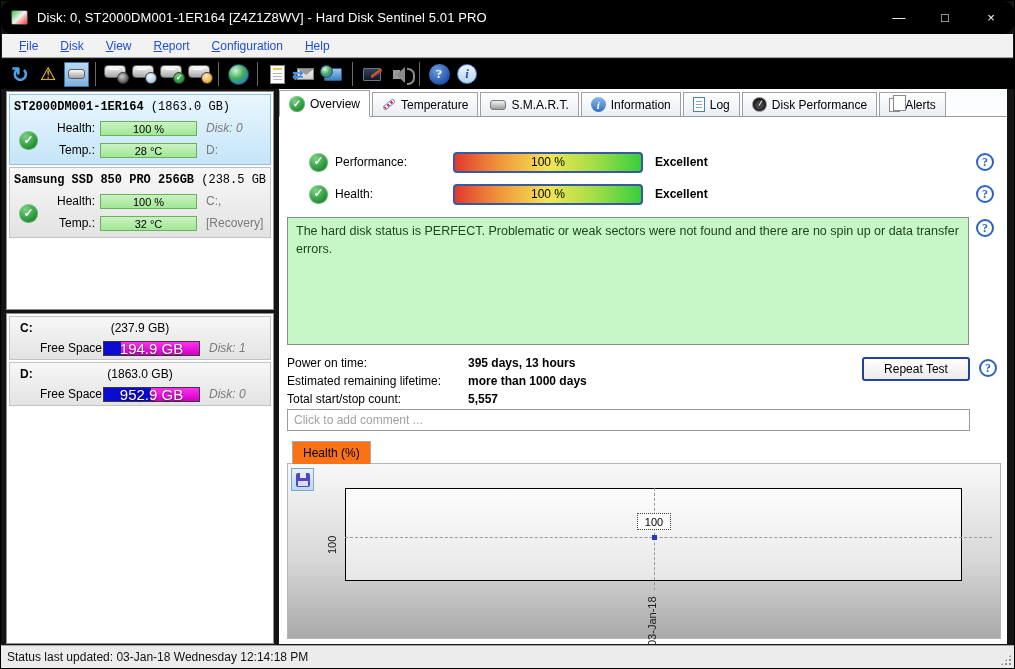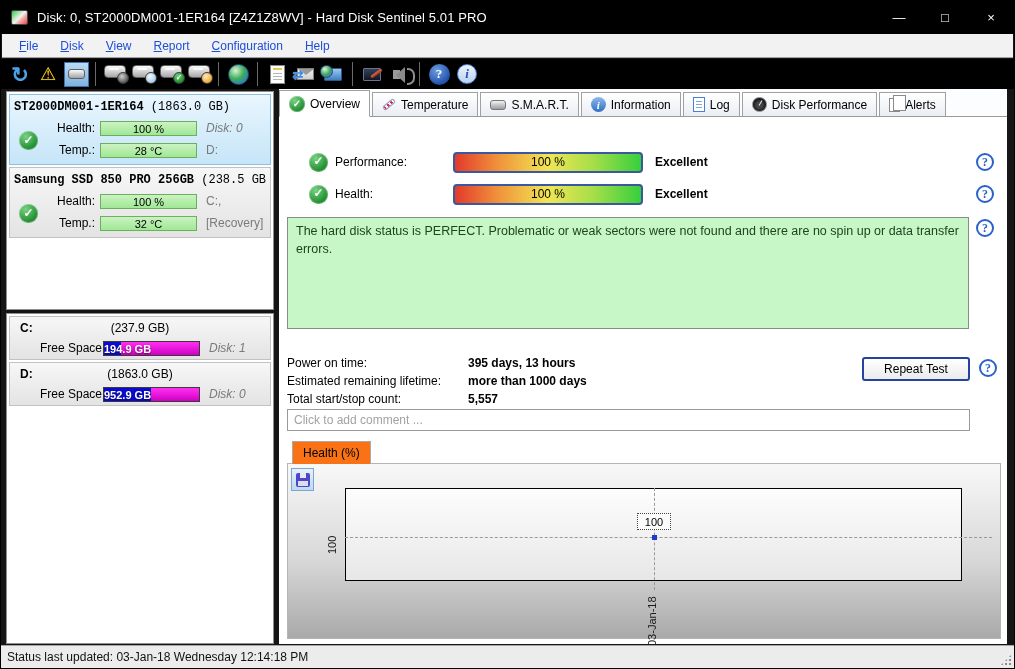--- a/index.html
+++ b/index.html
@@ -1,21 +1,21 @@
 <!DOCTYPE html>
 <html><head>
 <meta charset="utf-8">
 <style>
   * { margin:0; padding:0; box-sizing:border-box; }
   html,body { width:1015px; height:669px; background:#1b1b1b; }
   body { font-family:"Liberation Sans", sans-serif; font-size:12px; color:#000; }
   .window { position:relative; width:1015px; height:669px; background:#151515; overflow:hidden; border:1px solid #000; }
 
   
-  .titlebar { position:absolute; top:0; left:0; right:0; height:33px; background:#000; display:flex; align-items:center; }
+  .titlebar { position:absolute; top:0; left:0; right:0; height:33px; background:#000; display:flex; align-items:center;border-radius:11px; }
   .app-icon { width:17px; height:15px; margin:0 9px 0 10px; border-radius:2px;
     background:linear-gradient(135deg,#2ecc40 0%,#bfe8bf 35%,#f2f2f2 50%,#f0b0b0 65%,#ff4136 100%); border:1px solid #444; }
   .title-text { color:#fff; font-size:13px; letter-spacing:.1px; }
   .win-controls { margin-left:auto; display:flex; height:100%; }
   .win-btn { width:46px; height:100%; display:flex; align-items:center; justify-content:center; color:#fff; font-size:13px; cursor:default; }
 
   
   .menubar { position:absolute; top:33px; left:1px; right:1px; height:24px; background:#f2f2f2; border-bottom:1px solid #9f9f9f; display:flex; align-items:center; padding-left:6px; }
   .menu-item { display:inline-block; padding:3px 11px; color:#1d4ed8; }
   .menu-item::first-letter { text-decoration:underline; }
@@ -79,21 +79,21 @@
 
   .p-item { position:relative; margin:2px; height:44px; padding:2px 4px; border:1px solid #c2c2c2; background:linear-gradient(#f7f7f7,#e3e3e3); }
   .p-head { position:relative; height:19px; line-height:19px; }
   .p-letter { font-weight:bold; padding-left:6px; }
   .p-size { position:absolute; left:0; right:0; text-align:center; }
   .p-row { display:flex; align-items:center; height:20px; }
   .p-label { margin-left:26px; width:63px; }
   .f-bar { width:97px; height:15px; border:1px solid #3a3a3a; position:relative; display:flex; }
   .f-used { background:#0b0bd0; height:100%; }
   .f-free { flex:1; background:linear-gradient(#ff30f0,#cf00c2); height:100%; }
-  .f-txt { position:absolute; inset:0; color:#fff; font-weight:bold; font-size:11px; text-align:left; line-height:14px; text-shadow:0 1px 2px rgba(0,0,0,.55); }
+  .f-txt { position:absolute; inset:0; color:#fff; font-weight:normal; font-size:15px; text-align:center; line-height:14px; text-shadow:0 1px 2px rgba(0,0,0,.55); }
 
   
   .main { position:absolute; left:278px; top:88px; right:7px; bottom:24px; background:#fff; }
   .tabstrip { position:relative; height:28px; background:#fbfdfe; border-bottom:1px solid #9a9a9a; display:flex; align-items:flex-end; }
   .tab { display:flex; align-items:center; gap:5px; height:24px; padding:0 9px; border:1px solid #a0a0a0; border-bottom:none; background:linear-gradient(#ffffff,#e9eef4); margin-right:2px; font-size:12px; position:relative; }
   .tab.active { height:27px; background:#fff; z-index:2; margin-bottom:-1px; border-bottom:1px solid #fff; }
 
   .ico-thermo { width:14px; height:5px; border-radius:2px; transform:rotate(-40deg);
     background:repeating-linear-gradient(90deg,#e0218a 0 2px,#fff 2px 4px); border:1px solid #a0a0a0; }
   .ico-disk-sm { width:16px; height:10px; border-radius:3px; background:linear-gradient(#f3f3f3,#9c9c9c); border:1px solid #777; }
@@ -108,21 +108,21 @@
   .content { position:relative; height:calc(100% - 28px); }
   .o-row { position:absolute; left:0; right:0; height:22px; display:flex; align-items:center;padding-left:23px; }
   .o-row .chk { margin-left:7px; }
   .o-label { margin-left:7px; width:118px; }
   .gbar { width:190px; height:21px; border:2px solid #3a57a0; border-radius:4px; margin-left:0; display:flex; align-items:center; justify-content:center; font-size:12px;
     background:linear-gradient(90deg,#e23a2c 0%,#ef8f3a 22%,#f2e654 50%,#a3de49 75%,#37cf3d 100%); }
   .o-rating { font-weight:bold; margin-left:12px; }
   .help { width:18px; height:18px; border-radius:50%; border:2px solid #2a62c9; color:#2a62c9; font-weight:bold; font-size:12px; background:#fff; display:flex; align-items:center; justify-content:center; font-family:"Liberation Serif", serif; }
   .help.abs { position:absolute; right:13px; }
 
-  .status-box { position:absolute; top:100px; left:8px; right:38px; height:112px; background:#c7f6c7; border:1px solid #8a8a8a; padding:5px 8px; color:#1e451e; font-size:12.5px; line-height:1.4; overflow:hidden; }
+  .status-box { position:absolute; top:100px; left:8px; right:38px; height:128px; background:#c7f6c7; border:1px solid #8a8a8a; padding:5px 8px; color:#1e451e; font-size:12.5px; line-height:1.4; overflow:hidden; }
   .status-box .bold { font-weight:bold; margin-top:17px; }
 
   .info-rows { position:absolute; top:237px; left:8px; }
   .i-row { display:flex; height:18px; align-items:center; }
   .i-label { width:181px; }
   .i-value { font-weight:bold; }
 
   .repeat-btn { position:absolute; top:240px; right:37px; width:108px; height:24px; border:2px solid #24439c; border-radius:3px; background:linear-gradient(#ffffff,#ebebeb); font-size:12px; font-family:"Liberation Sans", sans-serif; display:flex; align-items:center; justify-content:center; }
 
   .comment { position:absolute; top:292px; left:8px; right:37px; height:22px; border:1px solid #9a9a9a; background:#fff; font-size:12px; padding:0 6px; color:#333; font-family:"Liberation Sans", sans-serif; }

